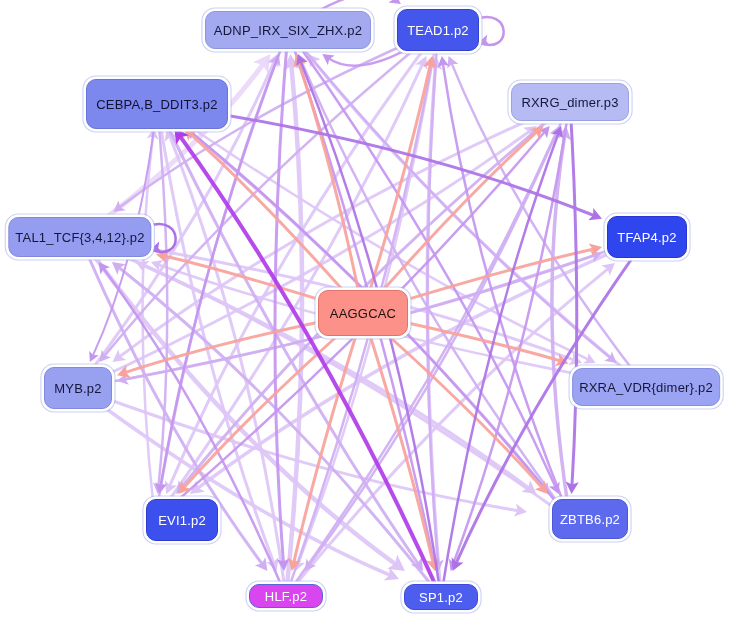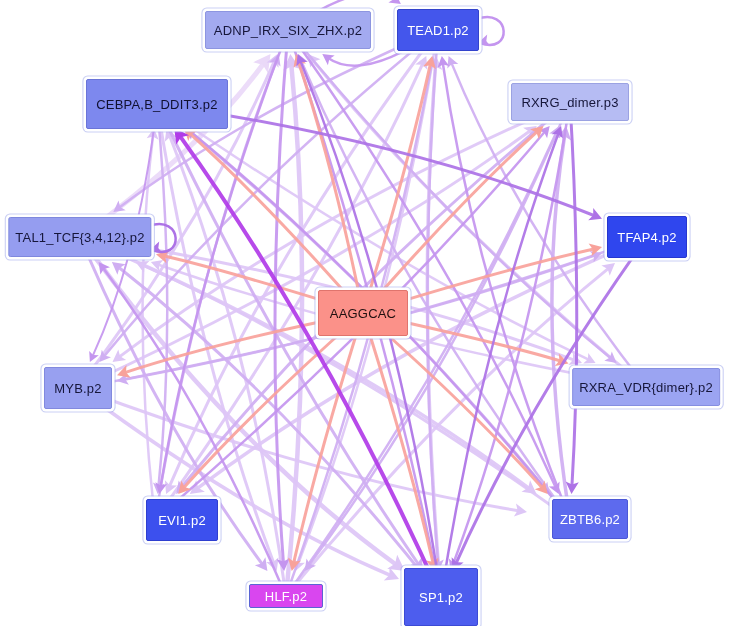--- a/index.html
+++ b/index.html
@@ -1,21 +1,21 @@
 <!DOCTYPE html>
 <html><head>
 <meta charset="utf-8">
 <style>
   html,body{margin:0;padding:0;background:#ffffff;}
   #stage{position:relative;width:729px;height:626px;background:#ffffff;overflow:hidden;
          font-family:"Liberation Sans", sans-serif;}
   #edges{position:absolute;left:0;top:0;}
   .node{position:absolute;transform:translate(-50%,-50%);
         display:flex;align-items:center;justify-content:center;
-        border-radius:2px;font-size:13px;letter-spacing:.2px;
+        border-radius:10px;font-size:13px;letter-spacing:.2px;
         box-shadow:0 0 0 2.5px #ffffff,0 0 0 3.6px rgba(160,170,235,.55);
         cursor:pointer;white-space:nowrap;padding:0 6px;box-sizing:border-box;}
 </style>
 </head>
 <body>
 
 <div id="stage">
   <svg id="edges" width="729" height="626" viewBox="0 0 729 626" xmlns="http://www.w3.org/2000/svg">
       <path d="M 80 237 Q 200.6 150.1 264.5 62.2" fill="none" stroke="#ead9f8" stroke-width="5" stroke-opacity="0.92" stroke-linecap="round"></path>
       <polygon points="270.5,54.0 268.0,73.2 262.7,64.7 253.1,62.3" fill="#ead9f8"></polygon>
@@ -172,15 +172,15 @@
       <div class="node" style="left: 157px; top: 104px; min-width: 142px; height: 50px; background: rgb(125, 136, 238); color: rgb(16, 16, 48); border: 1.5px solid rgb(106, 116, 216);">CEBPA,B_DDIT3.p2</div>
       <div class="node" style="left: 570px; top: 102px; min-width: 118px; height: 38px; background: rgb(182, 188, 243); color: rgb(22, 22, 58); border: 1.5px solid rgb(155, 162, 226);">RXRG_dimer.p3</div>
       <div class="node" style="left: 80px; top: 237px; min-width: 142px; height: 40px; background: rgb(149, 157, 240); color: rgb(22, 22, 58); border: 1.5px solid rgb(127, 136, 221);">TAL1_TCF{3,4,12}.p2</div>
       <div class="node" style="left: 647px; top: 237px; min-width: 80px; height: 42px; background: rgb(47, 70, 238); color: rgb(255, 255, 255); border: 1.5px solid rgb(38, 54, 207);">TFAP4.p2</div>
       <div class="node" style="left: 363px; top: 313px; min-width: 90px; height: 46px; background: rgb(251, 145, 137); color: rgb(32, 16, 16); border: 1.5px solid rgb(224, 116, 109); text-align: right;">AAGGCAC</div>
       <div class="node" style="left: 78px; top: 388px; min-width: 68px; height: 42px; background: rgb(152, 160, 240); color: rgb(22, 22, 58); border: 1.5px solid rgb(130, 137, 222);">MYB.p2</div>
       <div class="node" style="left: 646px; top: 387px; min-width: 145px; height: 38px; background: rgb(155, 164, 242); color: rgb(22, 22, 58); border: 1.5px solid rgb(133, 142, 224);">RXRA_VDR{dimer}.p2</div>
       <div class="node" style="left: 155px; top: 520px; min-width: 72px; height: 42px; background: rgb(60, 80, 238); color: rgb(255, 255, 255); border: 1.5px solid rgb(46, 62, 207); margin-left: 27px;">EVI1.p2</div>
       <div class="node" style="left: 570px; top: 519px; min-width: 76px; height: 40px; background: rgb(93, 106, 238); color: rgb(255, 255, 255); border: 1.5px solid rgb(76, 88, 214); margin-left: 20px;">ZBTB6.p2</div>
       <div class="node" style="left: 286px; top: 596px; min-width: 74px; height: 24px; background: #d946ef; color: rgb(255, 255, 255); border: 1.5px solid rgb(90, 100, 212);">HLF.p2</div>
-      <div class="node" style="left: 441px; top: 597px; min-width: 74px; height: 58px; background: rgb(77, 93, 238); color: rgb(255, 255, 255); border: 1.5px solid rgb(60, 74, 212);">SP1.p2</div>
+      <div class="node" style="left: 441px; top: 597px; min-width: 74px; height: 26px; background: rgb(77, 93, 238); color: rgb(255, 255, 255); border: 1.5px solid rgb(60, 74, 212);">SP1.p2</div>
     </div>
 </div>
 
 </body></html>

